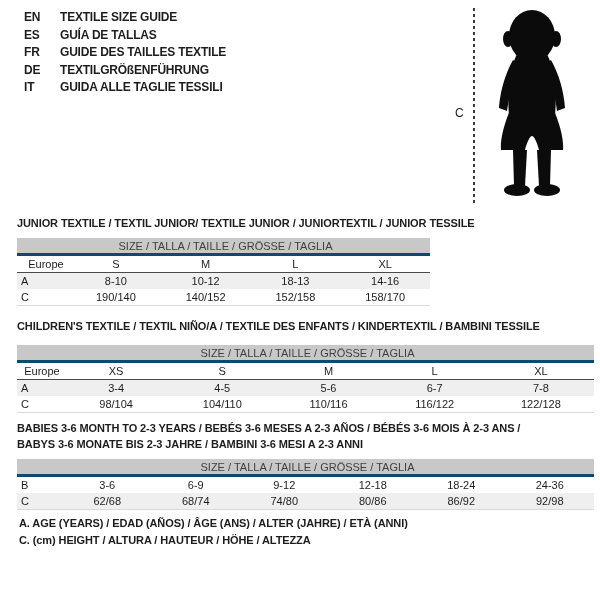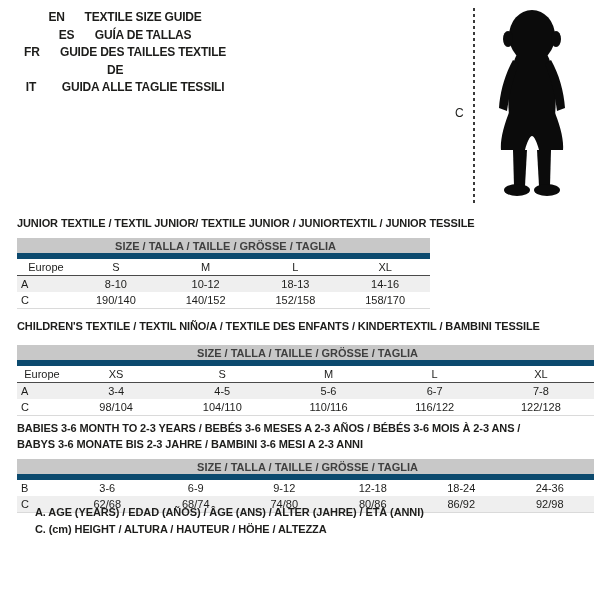--- a/index.html
+++ b/index.html
@@ -3,67 +3,68 @@
 <meta charset="utf-8">
 <style>
   html,body{margin:0;padding:0;}
   body{
     width:600px;height:600px;position:relative;background:#ffffff;
     font-family:"Liberation Sans","DejaVu Sans",sans-serif;
     color:#1d1d1b;-webkit-font-smoothing:antialiased;overflow:hidden;
   }
   
   .lang-list{position:absolute;left:24px;top:9px;}
-  .lang-row{display:flex;line-height:17.5px;font-size:12px;font-weight:bold;letter-spacing:-0.2px;justify-content:center;}
+  .lang-row{display:flex;line-height:17.5px;font-size:12px;font-weight:bold;letter-spacing:-0.2px;}
   .lang-code{width:36px;flex:0 0 36px;}
   
   .dash-line{
     position:absolute;left:473px;top:8px;width:2px;height:198px;
     background:repeating-linear-gradient(to bottom,#3a3a3a 0 3px,transparent 3px 6px);
   }
   .measure-label{position:absolute;left:455px;top:106px;font-size:12px;}
   .baby{position:absolute;left:487px;top:7px;width:90px;height:198px;}
   
   .tbl-title{position:absolute;left:17px;font-size:11px;font-weight:bold;letter-spacing:-0.1px;line-height:16px;}
   .size-table{
     position:absolute;left:17px;border-collapse:collapse;table-layout:fixed;
     font-size:11px;border-bottom:1px solid #dadada;
   }
   .size-table td,.size-table th{padding:0;font-weight:normal;vertical-align:middle;height:16px;}
   .band-row td{
     background:#c8c8c8;color:#3f3f3f;height:15px;text-align:left;padding-left:4px;
-    border-bottom:6px solid #0c4a6e;font-size:11px;font-weight:bold;
+    border-bottom:3px solid #0c4a6e;font-size:11px;
   }
   .head-row th{text-align:center;border-bottom:1px solid #4a4a4a;}
   .head-row th.lbl{text-align:center;padding-left:4px;}
   .size-table td{text-align:center;}
   .size-table td.lbl{text-align:left;padding-left:4px;}
   tr.stripe td{background:#efefef;}
   
-  .footnotes{position:absolute;left:19px;top:504px;margin-left:16px;}
+  .footnotes{position:absolute;left:19px;top:515px;}
   .footnote{font-size:11px;font-weight:bold;line-height:17px;letter-spacing:-0.1px;}
 </style>
 </head>
 <body>
 
 <div class="lang-list">
   <div class="lang-row">
     <span class="lang-code">EN</span>
     <span class="lang-label">TEXTILE SIZE GUIDE</span>
   </div>
   <div class="lang-row">
     <span class="lang-code">ES</span>
     <span class="lang-label">GUÍA DE TALLAS</span>
   </div>
   <div class="lang-row">
     <span class="lang-code">FR</span>
     <span class="lang-label">GUIDE DES TAILLES TEXTILE</span>
   </div>
   <div class="lang-row">
     <span class="lang-code">DE</span>
+    <span class="lang-label">TEXTILGRÖßENFÜHRUNG</span>
   </div>
   <div class="lang-row">
     <span class="lang-code">IT</span>
     <span class="lang-label">GUIDA ALLE TAGLIE TESSILI</span>
   </div>
 </div>
 
 <div class="dash-line"></div>
 <div class="measure-label">C</div>
 <svg class="baby" viewBox="0 0 90 196" aria-hidden="true">

